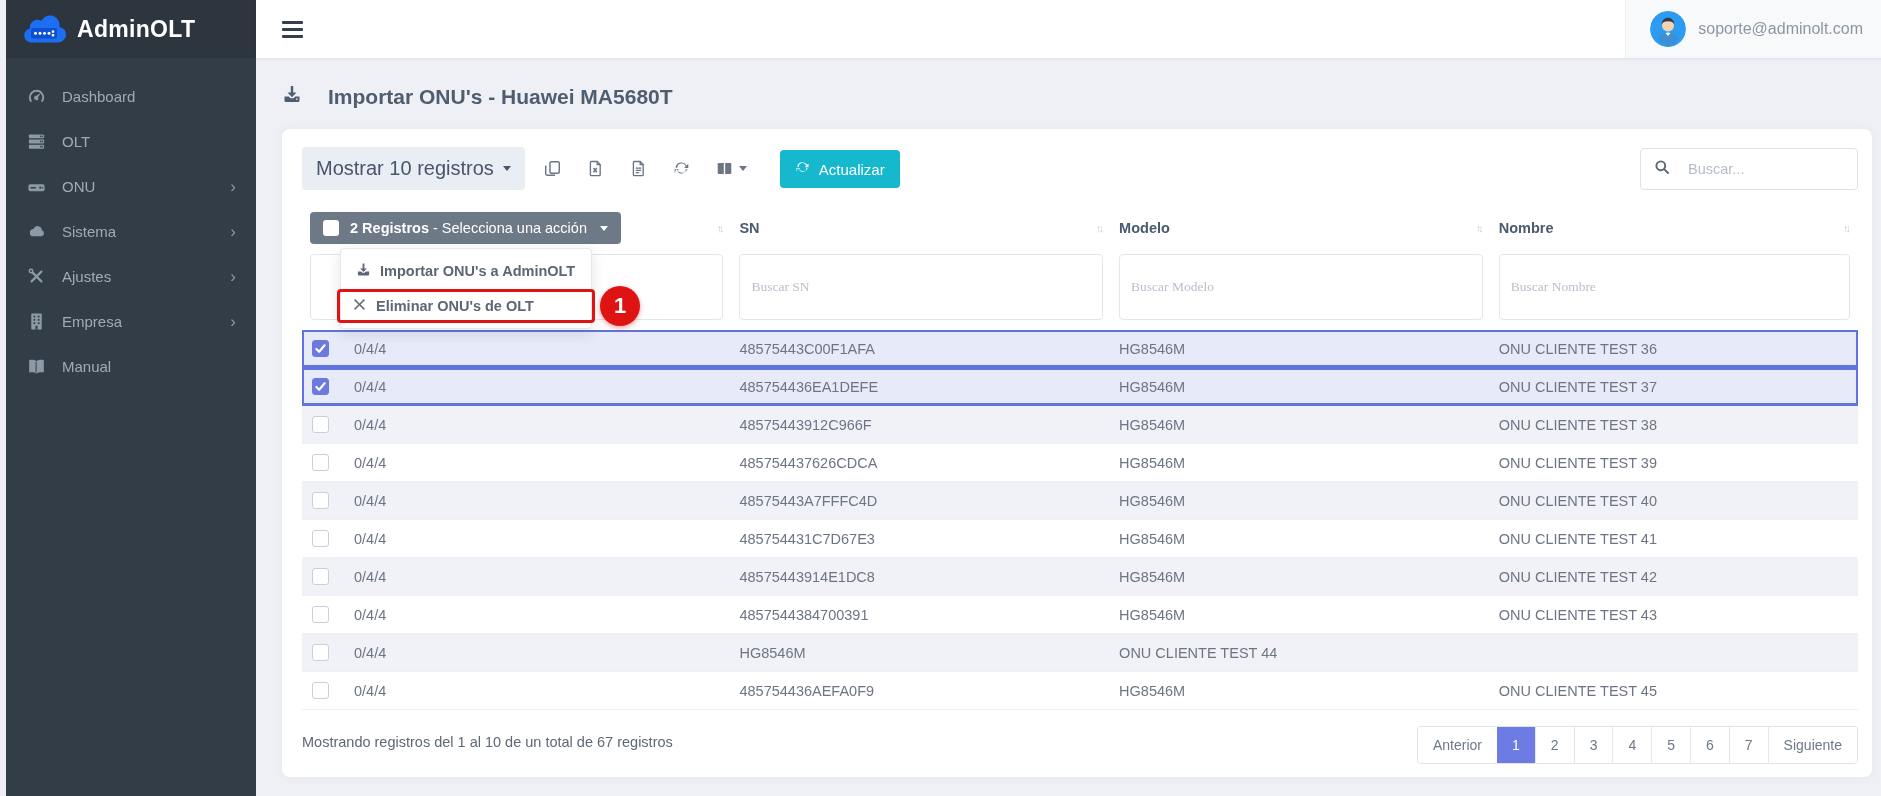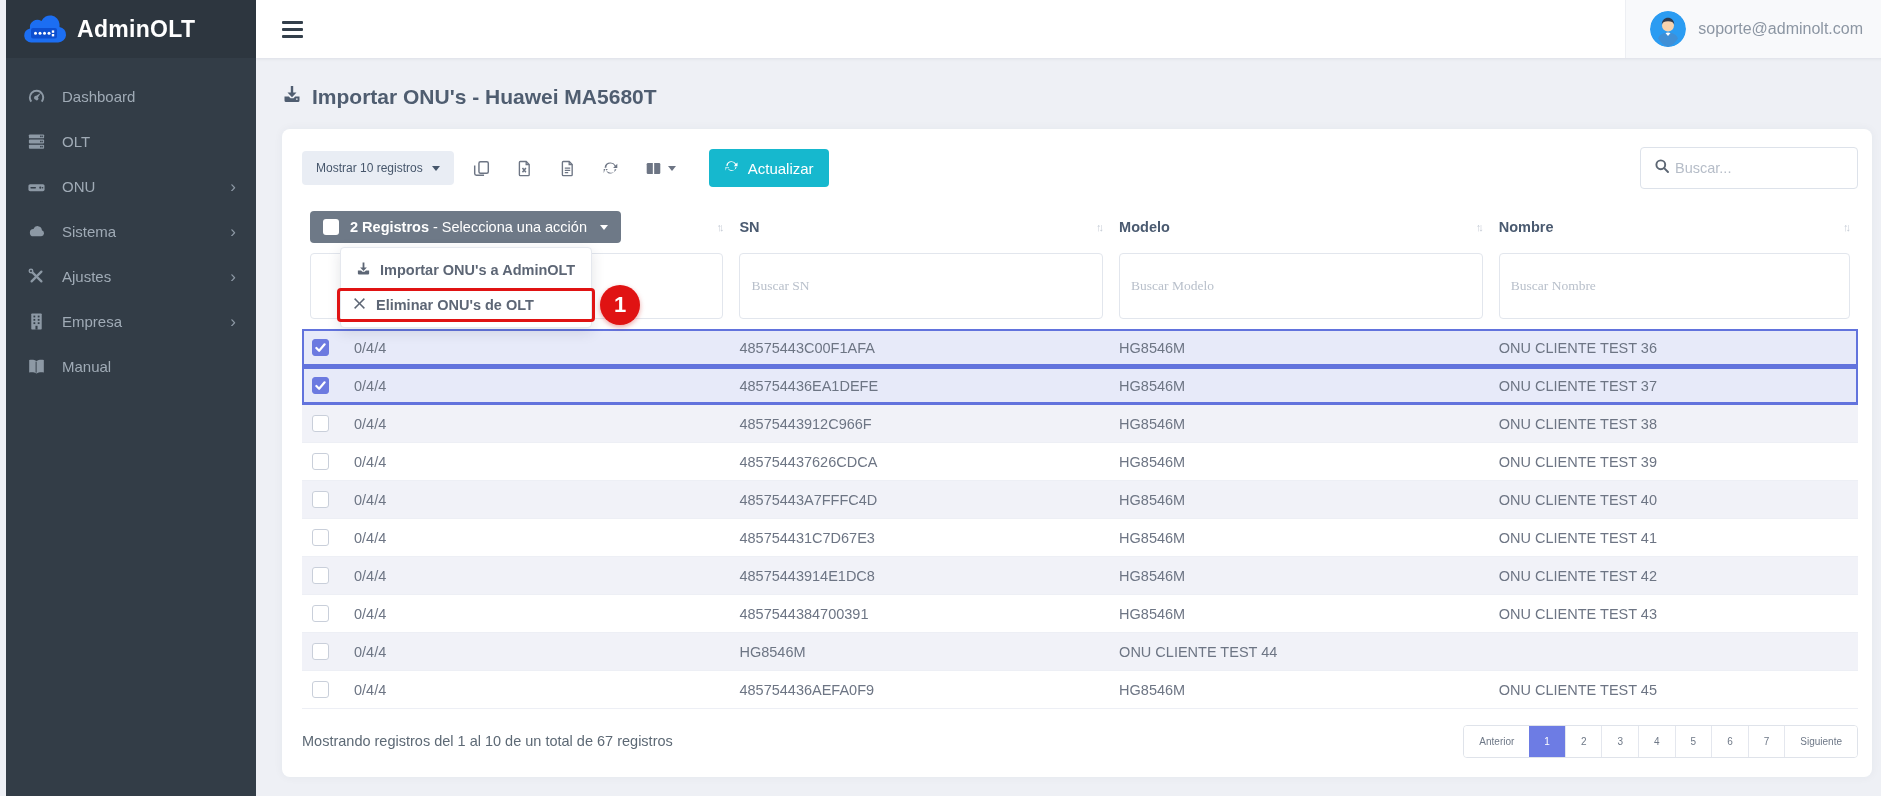--- a/index.html
+++ b/index.html
@@ -21,35 +21,35 @@
   .main { flex:1; display:flex; flex-direction:column; min-width:0; }
   .topbar { height:58px; background:#fff; display:flex; align-items:center; justify-content:space-between; box-shadow:0 1px 3px rgba(30,40,60,.08); position:relative; z-index:30; }
   .hamburger { background:none; border:none; padding:10px 26px; cursor:pointer; }
   .hamburger .bar { width:21px; height:3px; background:#333f4b; border-radius:1px; margin:4px 0; }
   .user { height:100%; display:flex; align-items:center; gap:12px; padding:0 24px; background:#f8f9fb; border-left:1px solid #edeff3; }
   .avatar { width:36px; height:36px; border-radius:50%; overflow:hidden; flex-shrink:0; }
   .user-email { color:#8c96a3; font-size:16px; }
 
   
   .content { flex:1; padding:20px 15px 0 26px; }
-  .page-title { display:flex; align-items:center; gap:10px; color:#4f5d70; font-size:21px; font-weight:bold; margin:6px 0 20px; }
+  .page-title { display:flex; align-items:center; gap:26px; color:#4f5d70; font-size:21px; font-weight:bold; margin:6px 0 20px; }
   .page-title svg { width:20px; height:20px; }
 
   .card { background:#fff; border-radius:8px; box-shadow:0 0 10px rgba(40,50,70,.05); padding:18px 14px 18px 20px; height:648px; position:relative; }
 
   
   .card-toolbar { display:flex; align-items:center; justify-content:space-between; margin-bottom:16px; }
   .toolbar-left { display:flex; align-items:center; gap:10px; }
-  .show-btn { background:#e9edf4; border:none; border-radius:4px; color:#46566b; font-size:12px; padding:10px 14px; display:flex; align-items:center; gap:9px; cursor:pointer; }
+  .show-btn { background:#e9edf4; border:none; border-radius:4px; color:#46566b; font-size:20px; padding:10px 14px; display:flex; align-items:center; gap:9px; cursor:pointer; }
   .caret { width:0; height:0; border-left:4.5px solid transparent; border-right:4.5px solid transparent; border-top:5px solid currentColor; display:inline-block; }
   .icon-btn { background:none; border:none; color:#6d7584; padding:6px 9px; cursor:pointer; display:flex; align-items:center; gap:6px; }
   .icon-btn svg { width:17px; height:17px; }
-  .btn-refresh { background:#16b8ce; color:#fff; border:none; border-radius:4px; font-size:15px; padding:10px 15px; display:flex; align-items:center; gap:9px; cursor:pointer; margin-left:14px; }
+  .btn-refresh { background:#16b8ce; color:#fff; border:none; border-radius:4px; font-size:15px; padding:10px 15px; display:flex; align-items:flex-end; gap:9px; cursor:pointer; margin-left:14px; }
   .btn-refresh svg { width:15px; height:15px; }
-  .search-box { display:flex; align-items:center; gap:5px; border:1px solid #dde2ea; border-radius:4px; padding:10px 13px; width:218px; background:#fff; }
+  .search-box { display:flex; align-items:center; gap:18px; border:1px solid #dde2ea; border-radius:4px; padding:10px 13px; width:218px; background:#fff; }
   .search-box svg { width:16px; height:16px; color:#5c6673; flex-shrink:0; }
   .search-box input { border:none; outline:none; font-size:14.5px; color:#556; width:100%; font-family:inherit; background:transparent; }
   .search-box input::placeholder { color:#b6bdc8; }
 
   
   .tbl { position:relative; }
   .thead { display:grid; grid-template-columns:27.6% 24.4% 24.4% auto; align-items:center; min-height:44px; }
   .th { display:flex; align-items:center; justify-content:space-between; padding:6px 8px; color:#4a5a70; font-weight:bold; font-size:14.5px; }
   .sort-icon { color:#c6ccd6; font-size:11px; font-weight:normal; letter-spacing:-3px; padding-right:2px; }
   .th-action { position:relative; }
@@ -77,21 +77,21 @@
   .cell-port { display:flex; align-items:center; gap:25px; padding-left:10px; }
   .checkbox { width:17px; height:17px; border:1px solid #c9cfda; border-radius:3px; background:#fff; flex-shrink:0; display:flex; align-items:center; justify-content:center; cursor:pointer; }
   .checkbox.checked { background:#6c7ae0; border-color:#6c7ae0; }
   .checkbox svg { width:11px; height:11px; display:none; }
   .checkbox.checked svg { display:block; }
 
   
   .card-footer { display:flex; justify-content:space-between; align-items:flex-start; margin-top:16px; }
   .summary { color:#5d6975; font-size:14.5px; padding-top:8px; }
   .pagination { display:flex; border:1px solid #dfe3ea; border-radius:4px; overflow:hidden; background:#fff; }
-  .page-btn { padding:10px 15px; font-size:10px; color:#6e7887; background:#fff; border:none; border-left:1px solid #e4e7ee; cursor:pointer; min-width:34px; text-align:center; font-family:inherit; }
+  .page-btn { padding:10px 15px; font-size:14px; color:#6e7887; background:#fff; border:none; border-left:1px solid #e4e7ee; cursor:pointer; min-width:34px; text-align:center; font-family:inherit; }
   .page-btn:first-child { border-left:none; }
   .page-btn.active { background:#6d7ce4; color:#fff; }
 </style>
 </head>
 <body>
 
 <div class="app">
 
   <aside class="sidebar">
     <div class="brand">

